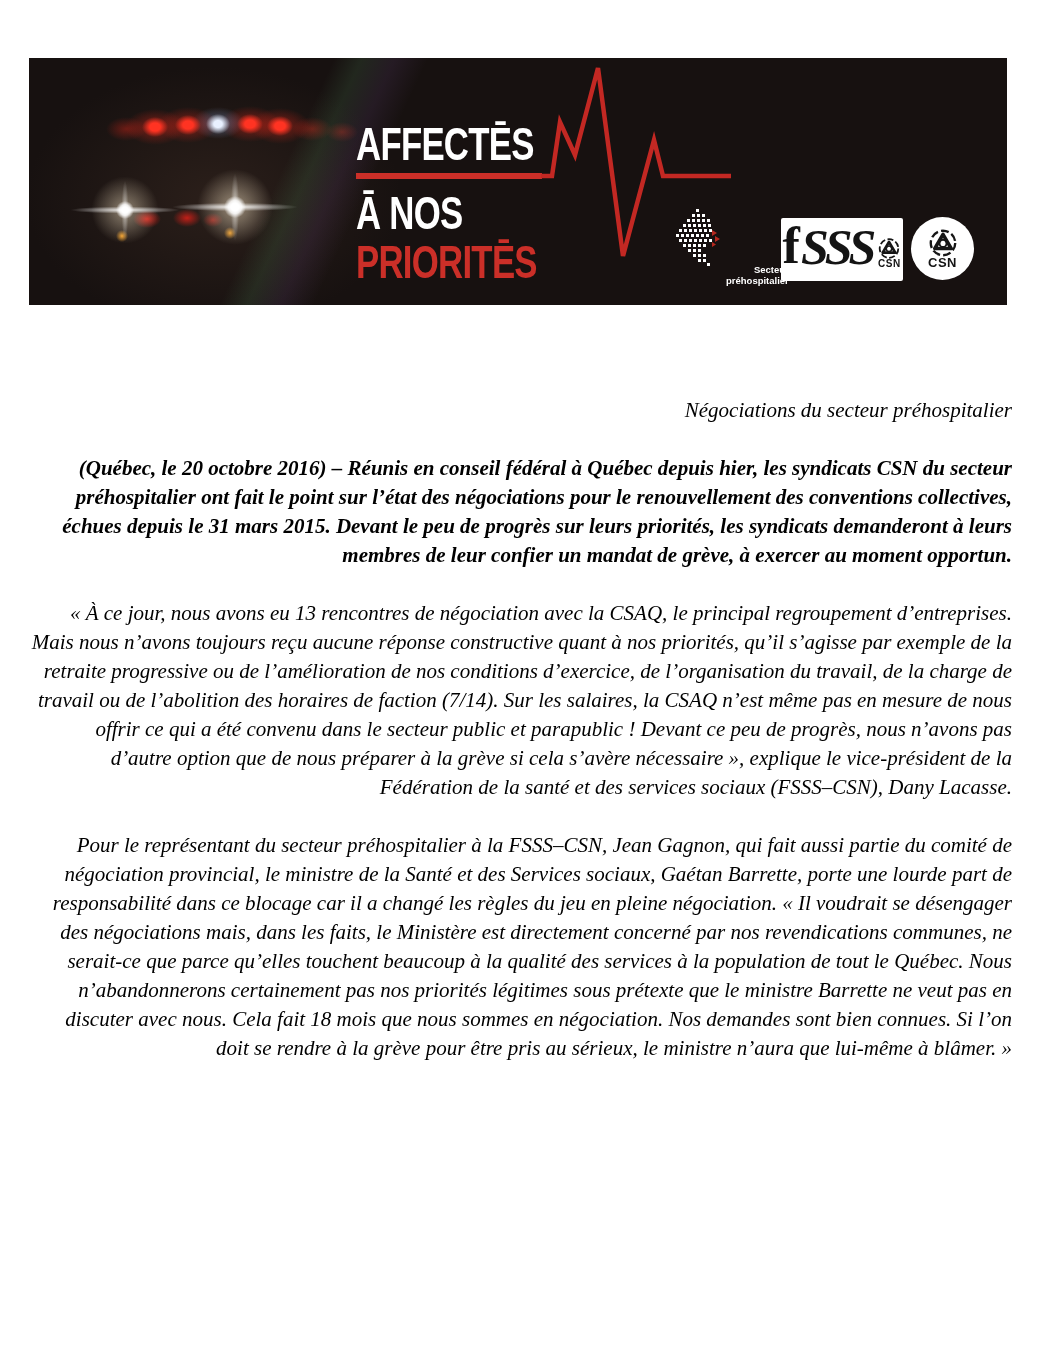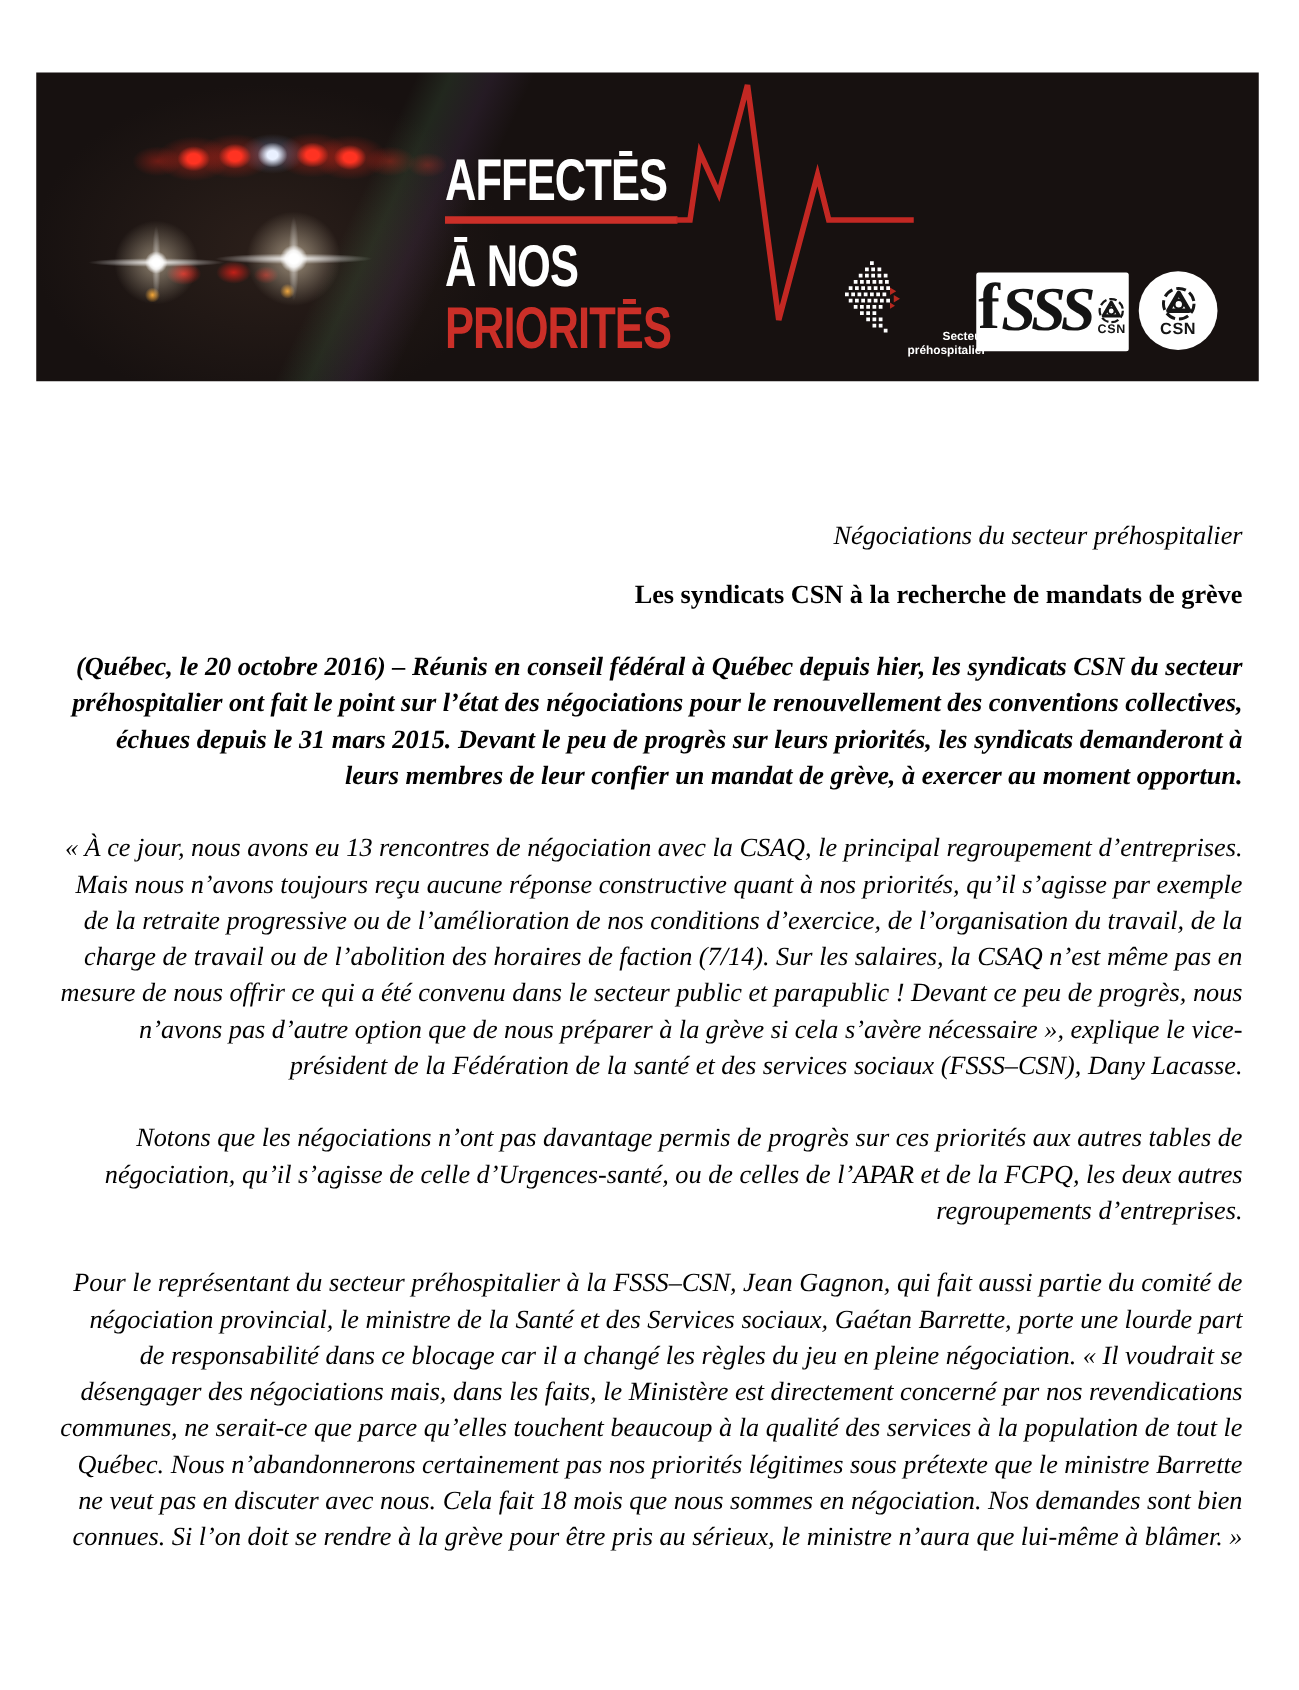--- a/index.html
+++ b/index.html
@@ -66,21 +66,21 @@
       line-height:1;color:#141414;margin-top:-1px;letter-spacing:.5px;}
 
   .logo-csn{position:absolute;left:882px;top:159px;width:63px;height:63px;background:#fff;
       border-radius:50%;display:flex;flex-direction:column;align-items:center;justify-content:center;}
   .csn-label{font-family:"Liberation Sans", sans-serif;font-weight:bold;font-size:13px;line-height:1;
       color:#141414;margin-top:-2px;letter-spacing:.5px;}
 
   
   .article{position:absolute;left:30px;top:396px;width:982px;
       font-size:21px;line-height:29px;}
-  .article p{margin:18px;}
+  .article p{margin:0;}
   .kicker{font-style:italic;}
   .title{font-weight:bold;}
   .body{margin-top:29px !important;font-style:italic;}
   .lead{font-weight:bold;}
 </style>
 </head>
 <body>
 
 <div class="page">
 
@@ -151,20 +151,18 @@
     <div class="logo-csn">
       <svg width="32" height="30" viewBox="0 0 40 38">
         <use href="#csnknot"></use>
       </svg>
       <span class="csn-label">CSN</span>
     </div>
   </div>
 
   <div class="article">
     <p class="kicker">Négociations du secteur préhospitalier</p>
-    <p class="title">Les syndicats CSN à la recherche de mandats de grève</p>
     <p class="body lead">(Québec, le 20 octobre 2016) – Réunis en conseil fédéral à Québec depuis hier, les syndicats CSN du secteur préhospitalier ont fait le point sur l’état des négociations pour le renouvellement des conventions collectives, échues depuis le 31 mars 2015. Devant le peu de progrès sur leurs priorités, les syndicats demanderont à leurs membres de leur confier un mandat de grève, à exercer au moment opportun.</p>
     <p class="body">« À ce jour, nous avons eu 13 rencontres de négociation avec la CSAQ, le principal regroupement d’entreprises. Mais nous n’avons toujours reçu aucune réponse constructive quant à nos priorités, qu’il s’agisse par exemple de la retraite progressive ou de l’amélioration de nos conditions d’exercice, de l’organisation du travail, de la charge de travail ou de l’abolition des horaires de faction (7/14). Sur les salaires, la CSAQ n’est même pas en mesure de nous offrir ce qui a été convenu dans le secteur public et parapublic ! Devant ce peu de progrès, nous n’avons pas d’autre option que de nous préparer à la grève si cela s’avère nécessaire », explique le vice-président de la Fédération de la santé et des services sociaux (FSSS–CSN), Dany Lacasse.</p>
-    <p class="body">Notons que les négociations n’ont pas  davantage permis de progrès sur ces priorités aux autres tables de négociation, qu’il s’agisse de celle d’Urgences-santé, ou de celles de l’APAR et de la FCPQ, les deux autres regroupements d’entreprises.</p>
     <p class="body">Pour le représentant du secteur préhospitalier à la FSSS–CSN, Jean Gagnon, qui fait aussi partie du comité de négociation provincial, le ministre de la Santé et des Services sociaux, Gaétan Barrette, porte une lourde part de responsabilité dans ce blocage car il a changé les règles du jeu en pleine négociation. « Il voudrait se désengager des négociations mais, dans les faits, le Ministère est directement concerné par nos revendications communes, ne serait-ce que parce qu’elles touchent beaucoup à la qualité des services à la population de tout le Québec. Nous n’abandonnerons certainement pas nos priorités légitimes sous prétexte que le ministre Barrette ne veut pas en discuter avec nous. Cela fait 18 mois que nous sommes en négociation. Nos demandes sont bien connues. Si l’on doit se rendre à la grève pour être pris au sérieux, le ministre n’aura que lui-même à blâmer. »</p>
   </div>
 
 </div>
 
 </body></html>

